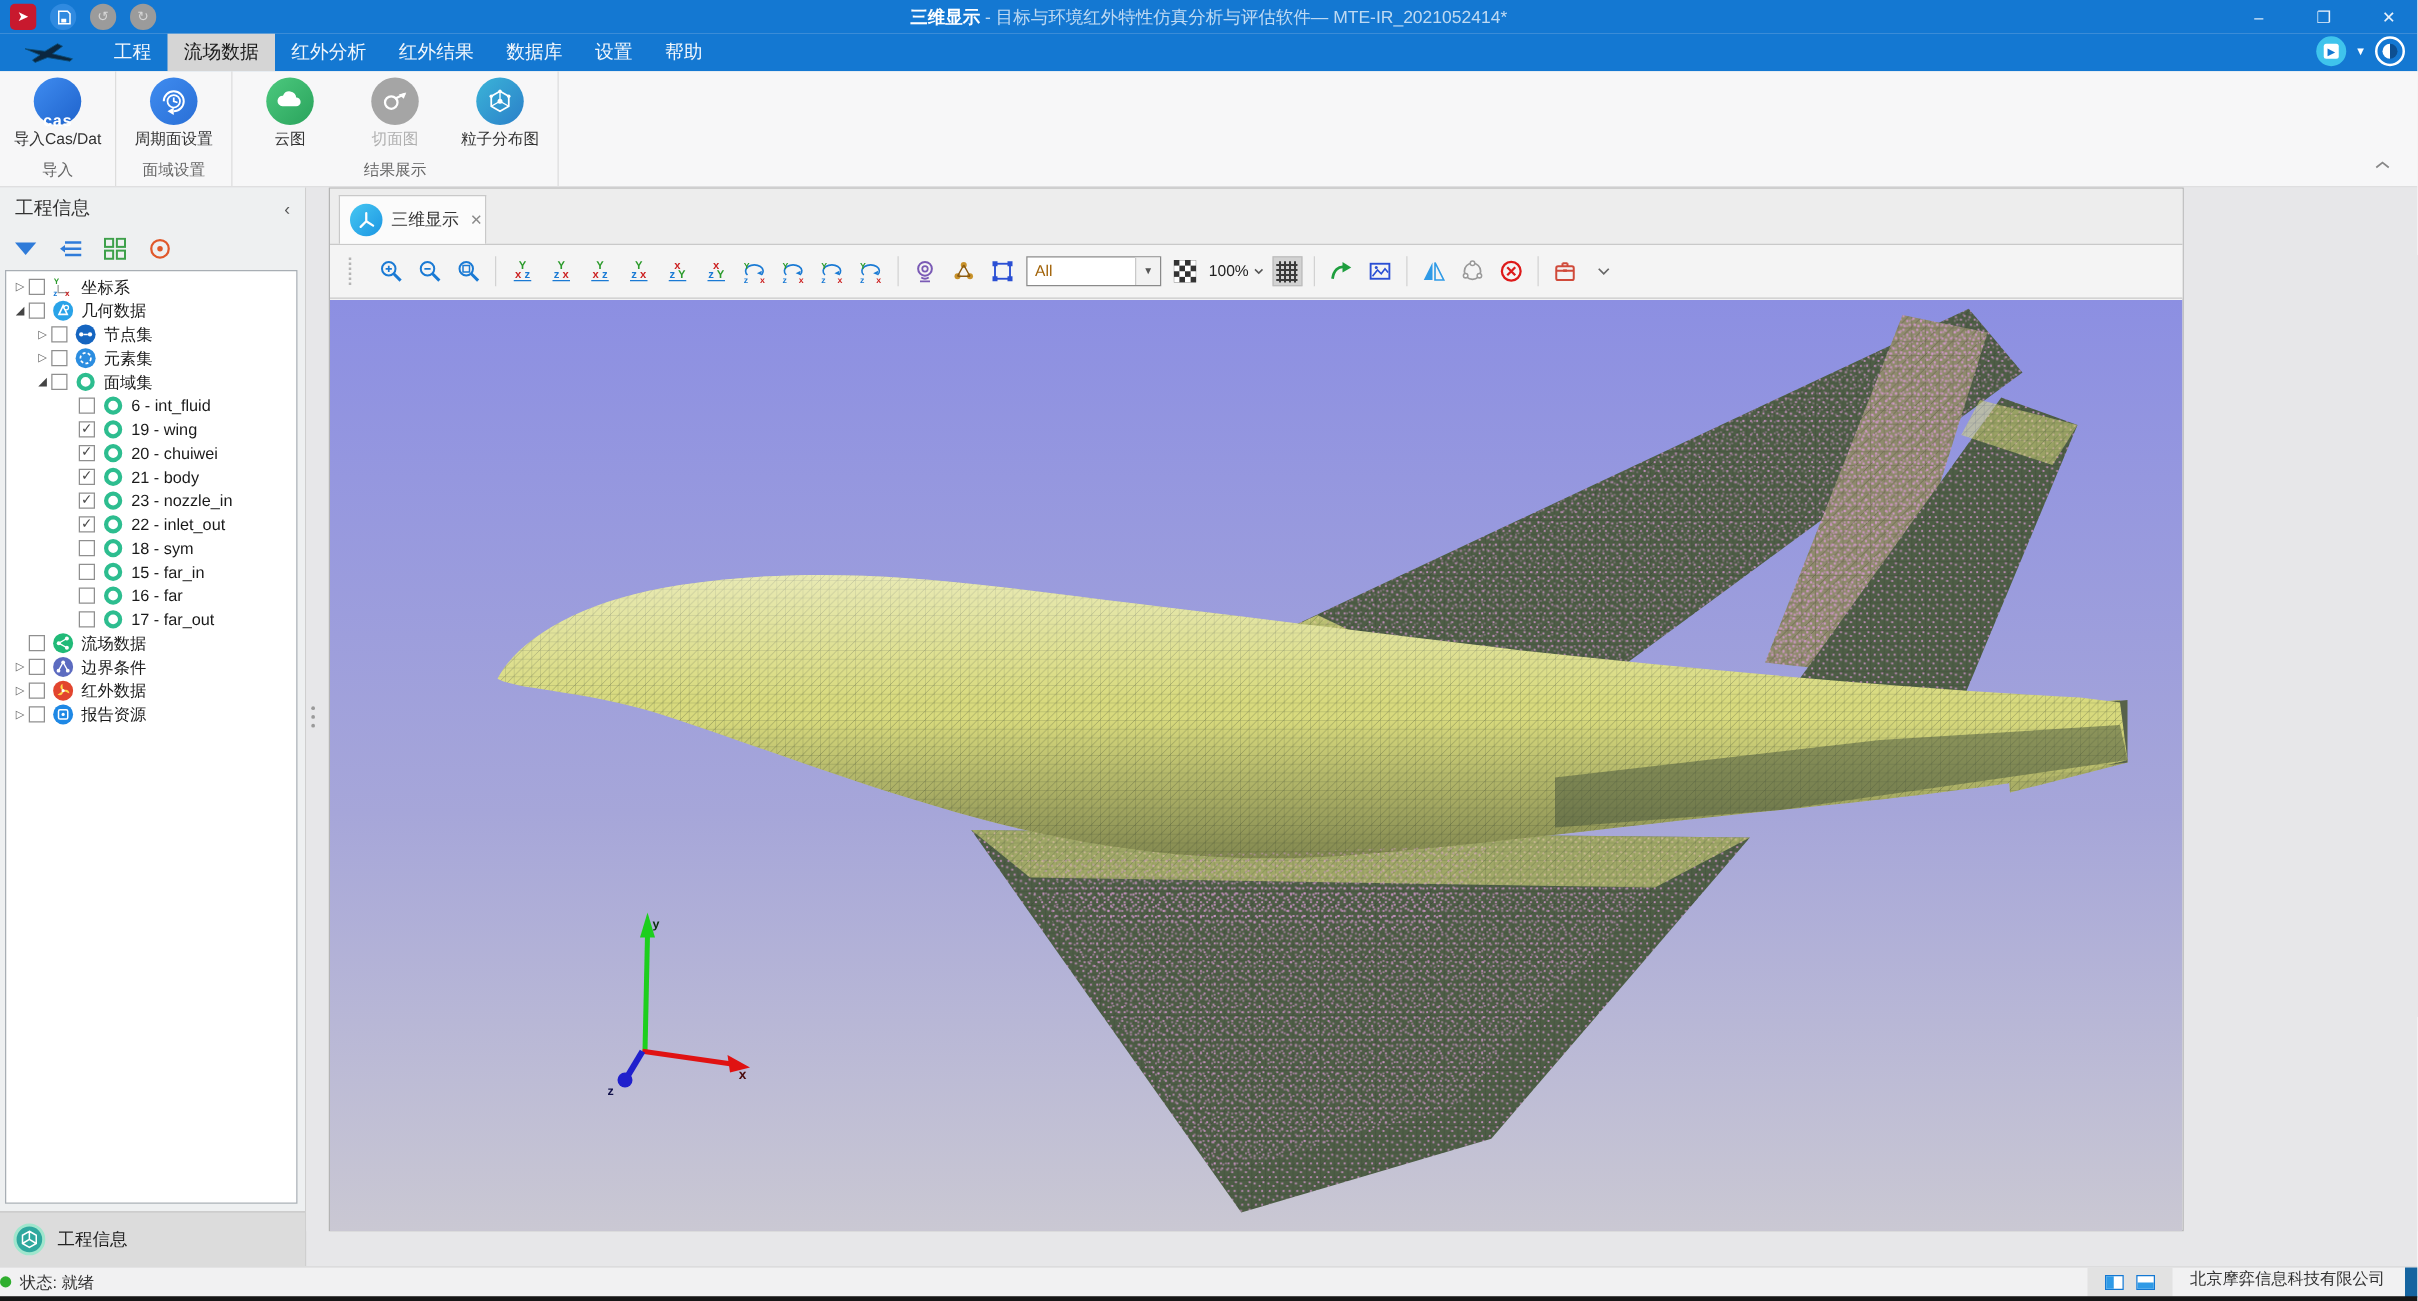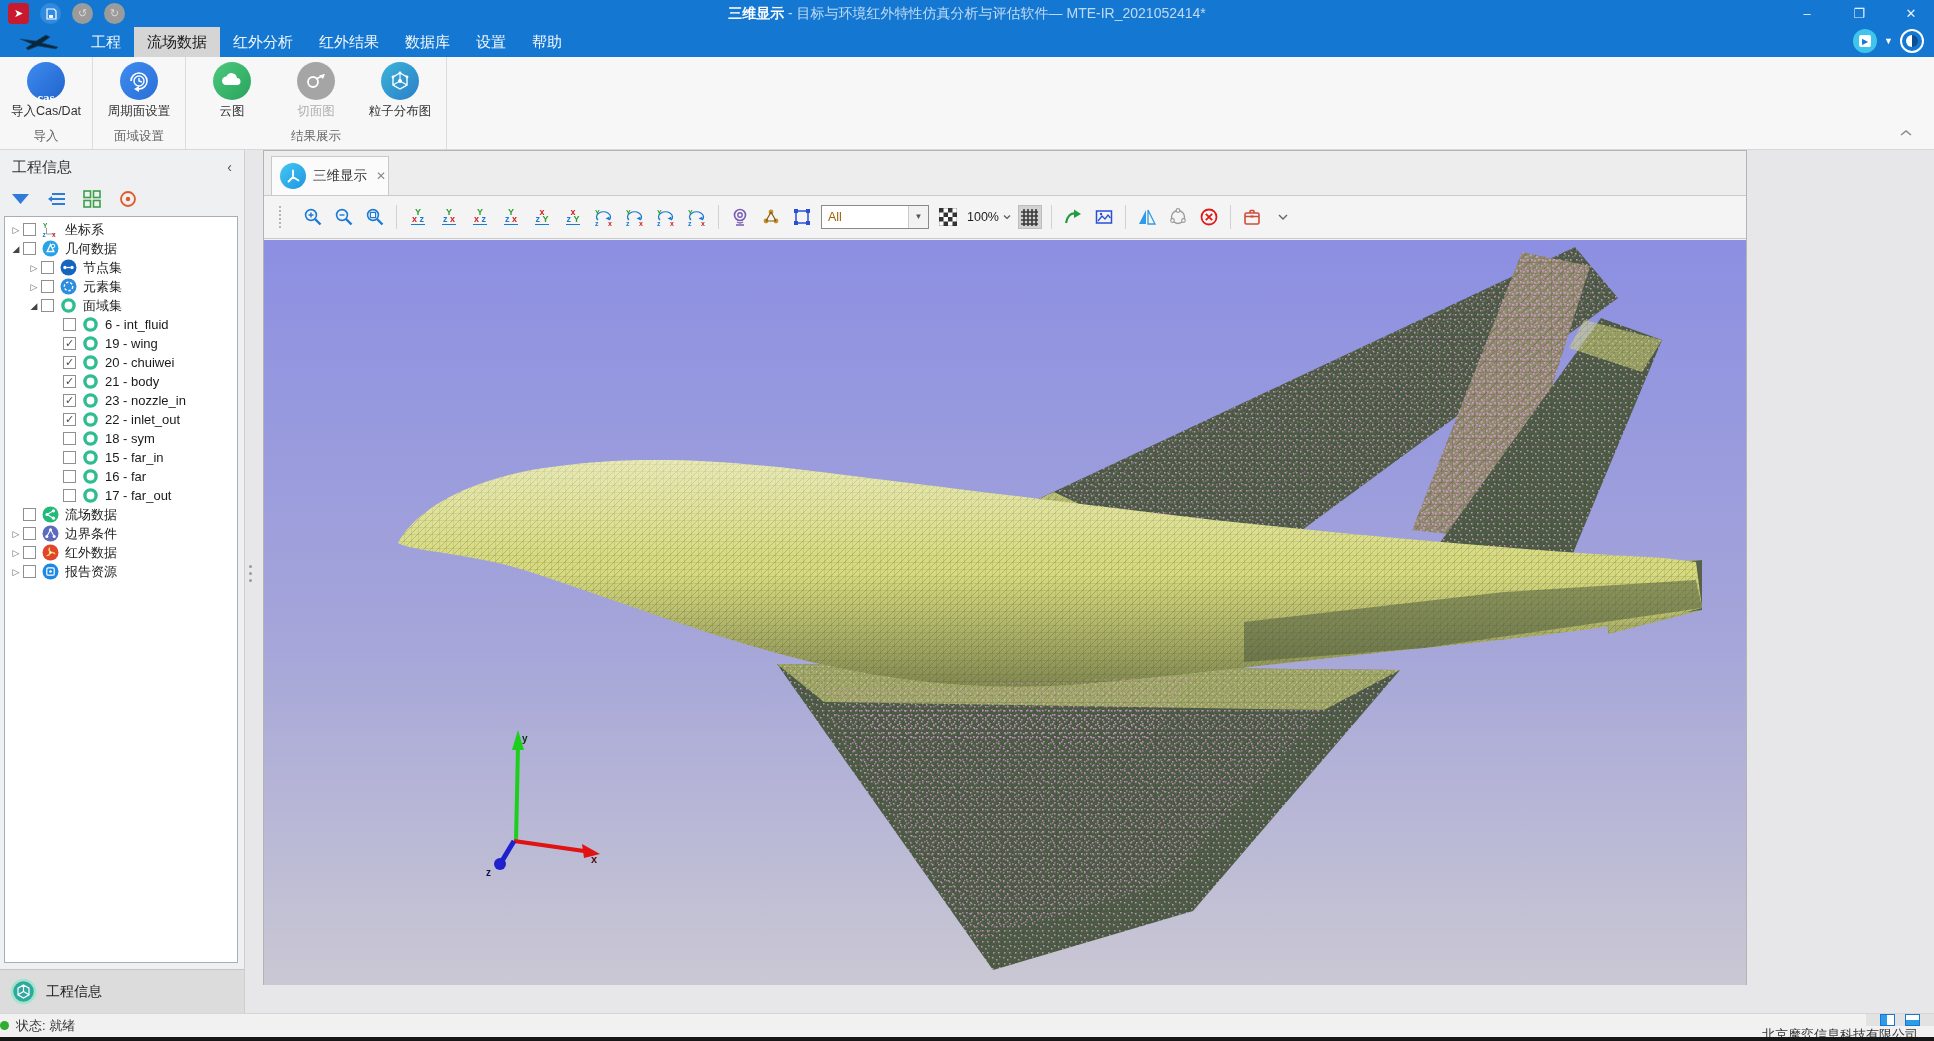--- a/index.html
+++ b/index.html
@@ -95,21 +95,21 @@
   #viewport { position:absolute; left:0; top:89px; width:1482px; height:745px; }
   #viewport svg { display:block; }
 
   
   #messagebar { position:absolute; left:245px; top:985px; width:1689px; height:28px; background:#f5f5f6; border-top:1px solid #d0d0d0;
                 display:flex; align-items:center; padding-left:36px; font-size:13.5px; color:#333; }
   #statusbar { position:absolute; left:0; top:1013px; width:1934px; height:24px; background:#f1f1f2; border-top:1px solid #d6d6d6;
                display:flex; align-items:center; font-size:13px; color:#333; }
   #status-left { display:flex; align-items:center; gap:7px; }
   .dot { width:9px; height:9px; border-radius:50%; background:#2fae2f; }
-  #status-right { margin-left:auto; display:flex; align-items:flex-end; height:24px;flex-direction:column; }
+  #status-right { margin-left:auto; display:flex; align-items:flex-start; height:24px; }
   #panel-toggles { background:#e2e2e2; height:24px; display:flex; align-items:center; gap:10px; padding:0 14px; }
   .ptg { width:15px; height:12px; border:1px solid #1478d2; background:#fff; position:relative; }
   .ptg.left::after { content:""; position:absolute; left:0; top:0; width:6px; height:10px; background:#2f9ae6; }
   .ptg.bottom::after { content:""; position:absolute; left:0; bottom:0; width:13px; height:5px; background:#2f9ae6; }
   #company { padding:0 16px 0 14px; color:#333; }
   #grip { width:10px; height:24px; background:#1464a0; }
   #bottomstrip { position:absolute; left:0; top:1037px; width:1934px; height:4px; background:#161616; }
 </style>
 </head>
 <body>
@@ -161,21 +161,21 @@
         <span class="half"></span>
       </span>
   </div>
 
   <div id="ribbon">
     <div id="ribbon-groups">
         <div class="rgroup">
           <div class="rgroup-btns">
             <div class="rbtn">
               <span class="circ" style="background:linear-gradient(135deg,#3f8cf0,#1f63cc)">
-                <span style="font-size:13px;font-weight:bold;font-family:Liberation Serif, serif;margin-top:33px;">cas</span>
+                <span style="font-size:13px;font-weight:bold;font-family:Liberation Mono, monospace;margin-top:33px;">cas</span>
               </span>
               <span class="rlabel">导入Cas/Dat</span>
             </div>
           </div>
           <div class="rgroup-label">导入</div>
         </div>
         <div class="rgroup">
           <div class="rgroup-btns">
             <div class="rbtn">
               <span class="circ" style="background:linear-gradient(135deg,#3f8cf0,#2a6fd6)">

